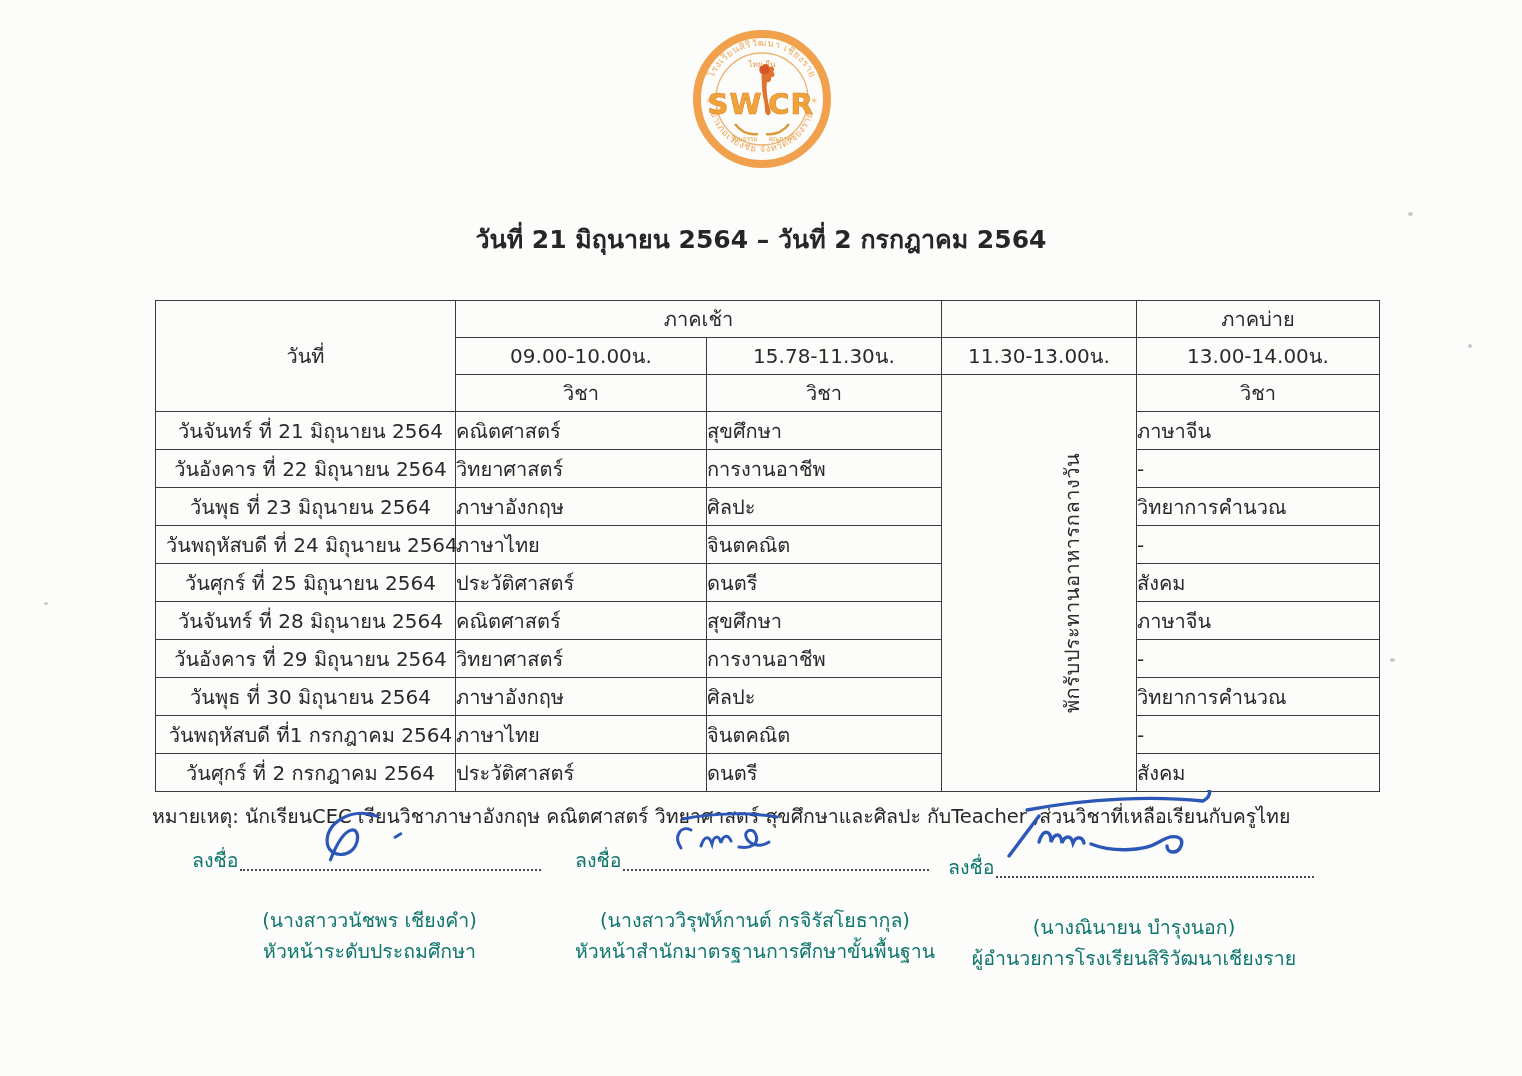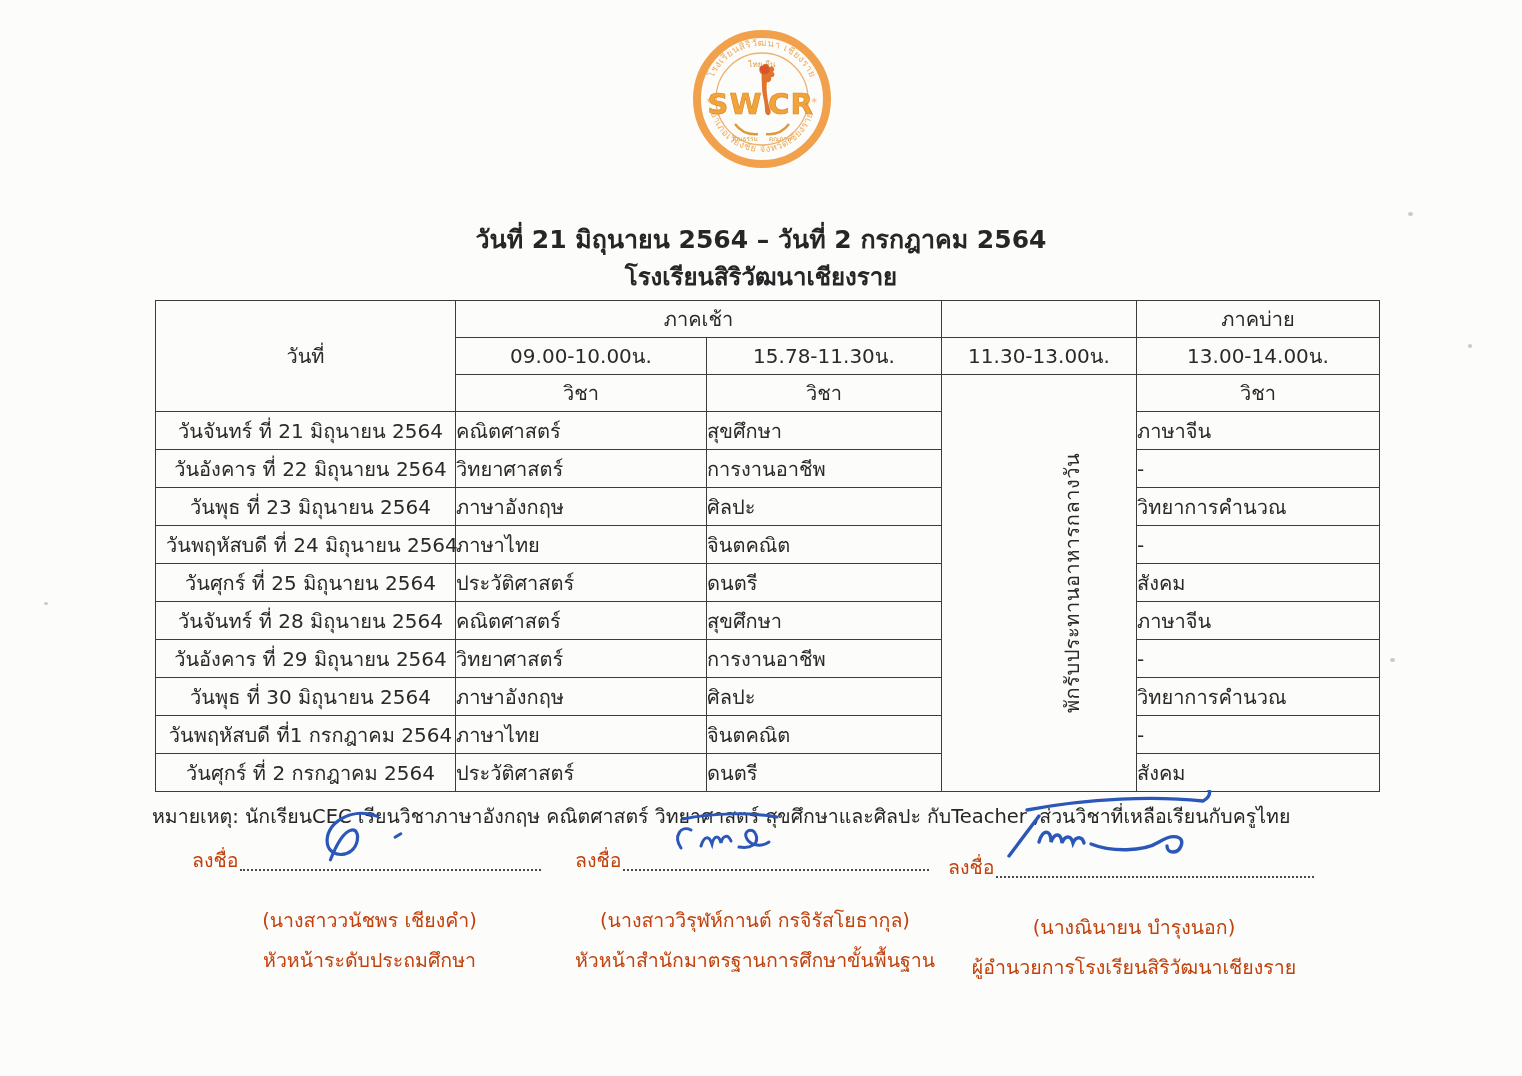--- a/index.html
+++ b/index.html
@@ -29,26 +29,26 @@
   .schedule tr.hr { height:37px; }
   .schedule tr.br { height:38px; }
   .schedule td.date-cell { text-align:center; padding-left:10px; }
   .schedule td.lunch-cell { position:relative; }
   .lunch-rot {
     display:inline-block; transform:rotate(-90deg); white-space:nowrap;
     font-size:20px; letter-spacing:0.5px; color:#2a2a2a;
   }
   
   .note { position:absolute; left:152px; top:801px; font-size:19.5px; color:#262626; }
-  .sig-block { position:absolute; font-size:19.5px; color:#c2410c; }
+  .sig-block { position:absolute; font-size:19.5px; color:#0f766e; }
   .sig-line { display:flex; align-items:flex-end; }
   .sig-line .lbl { flex:0 0 auto; }
   .sig-line .dots { flex:1 1 auto; border-bottom:2.2px dotted #4a4a4a; margin:0 6px 5px 2px; height:1em; }
   .sig-name { text-align:center; margin-top:29px; }
-  .sig-title { text-align:center; margin-top:9px; }
+  .sig-title { text-align:center; }
   .sig1 { left:192px; top:845px; width:355px; }
   .sig2 { left:575px; top:845px; width:360px; }
   .sig3 { left:948px; top:852px; width:372px; }
   .ink { position:absolute; pointer-events:none; }
   
   .speck { position:absolute; background:#c9c9c9; border-radius:50%; }
 </style>
 </head>
 <body>
 
@@ -74,21 +74,20 @@
     <text x="100" y="86" font-size="29" font-weight="bold" fill="#F2A43B" stroke="#D9882A" stroke-width="0.7" text-anchor="middle" letter-spacing="1">CR</text>
     <path d="M71,44 c-4,-2 -3,-7 1,-6 c1,-3 6,-3 6,1 c4,-2 7,2 4,5 c3,2 1,6 -2,5 c1,4 -2,6 -4,5 c-1,6 0,13 1,19 c1,7 4,10 2,13 c-2,3 -5,0 -5,-4 c0,-10 -3,-14 -3,-23 c0,-6 -1,-11 0,-15 z" fill="#E0732E"></path>
     <path d="M69,40 c2,-4 8,-4 9,0 c2,3 -1,6 -4,6 c-4,1 -7,-2 -5,-6 z" fill="#D4502A" opacity="0.85"></path>
     <path d="M44,96 c6,8 14,11 23,10" fill="none" stroke="#DA9B3C" stroke-width="2.4"></path>
     <path d="M98,96 c-6,8 -14,11 -23,10" fill="none" stroke="#DA9B3C" stroke-width="2.4"></path>
     <text x="54" y="113" font-size="6.5" fill="#DA9B3C" text-anchor="middle">คุณธรรม</text>
     <text x="89" y="113" font-size="6.5" fill="#DA9B3C" text-anchor="middle">คุณภาพ</text>
   </svg>
 
   <div class="title-line t2">วันที่ 21 มิถุนายน 2564 – วันที่ 2 กรกฎาคม 2564</div>
-  <div class="title-line t3">โรงเรียนสิริวัฒนาเชียงราย</div>
 
   <table class="schedule">
     <colgroup>
       <col style="width:300px">
         <col style="width:251px">
         <col style="width:235px">
         <col style="width:195px">
         <col style="width:243px">
     </colgroup>
     <tbody>

